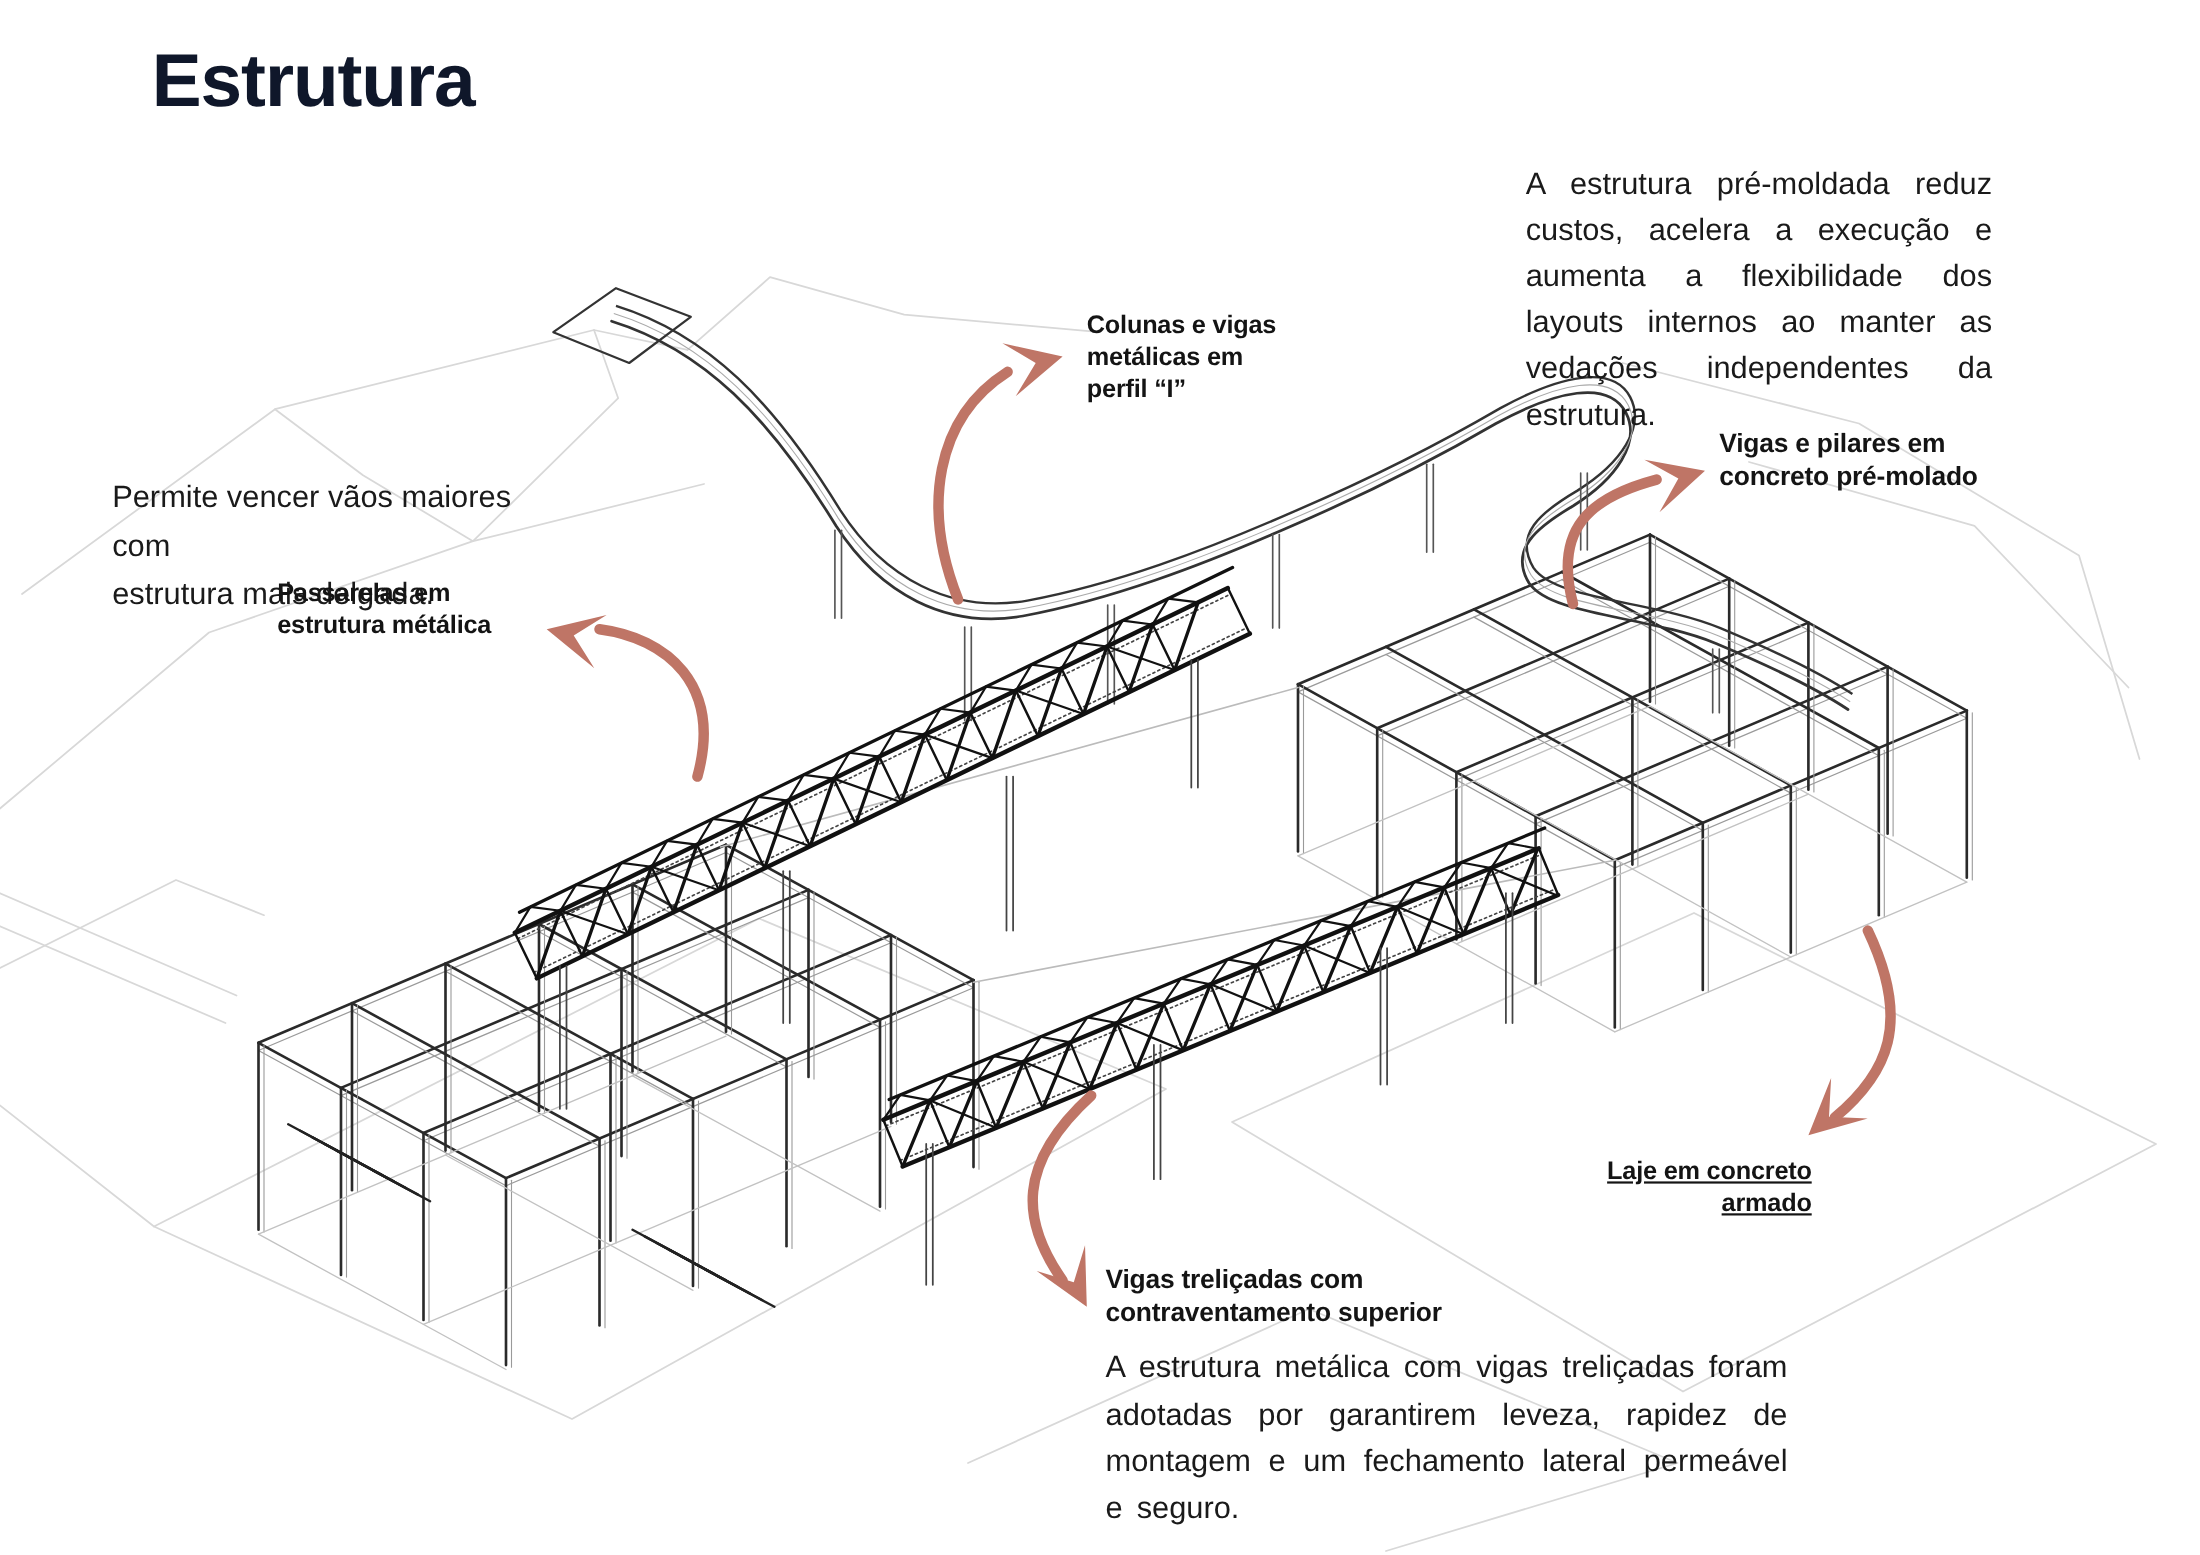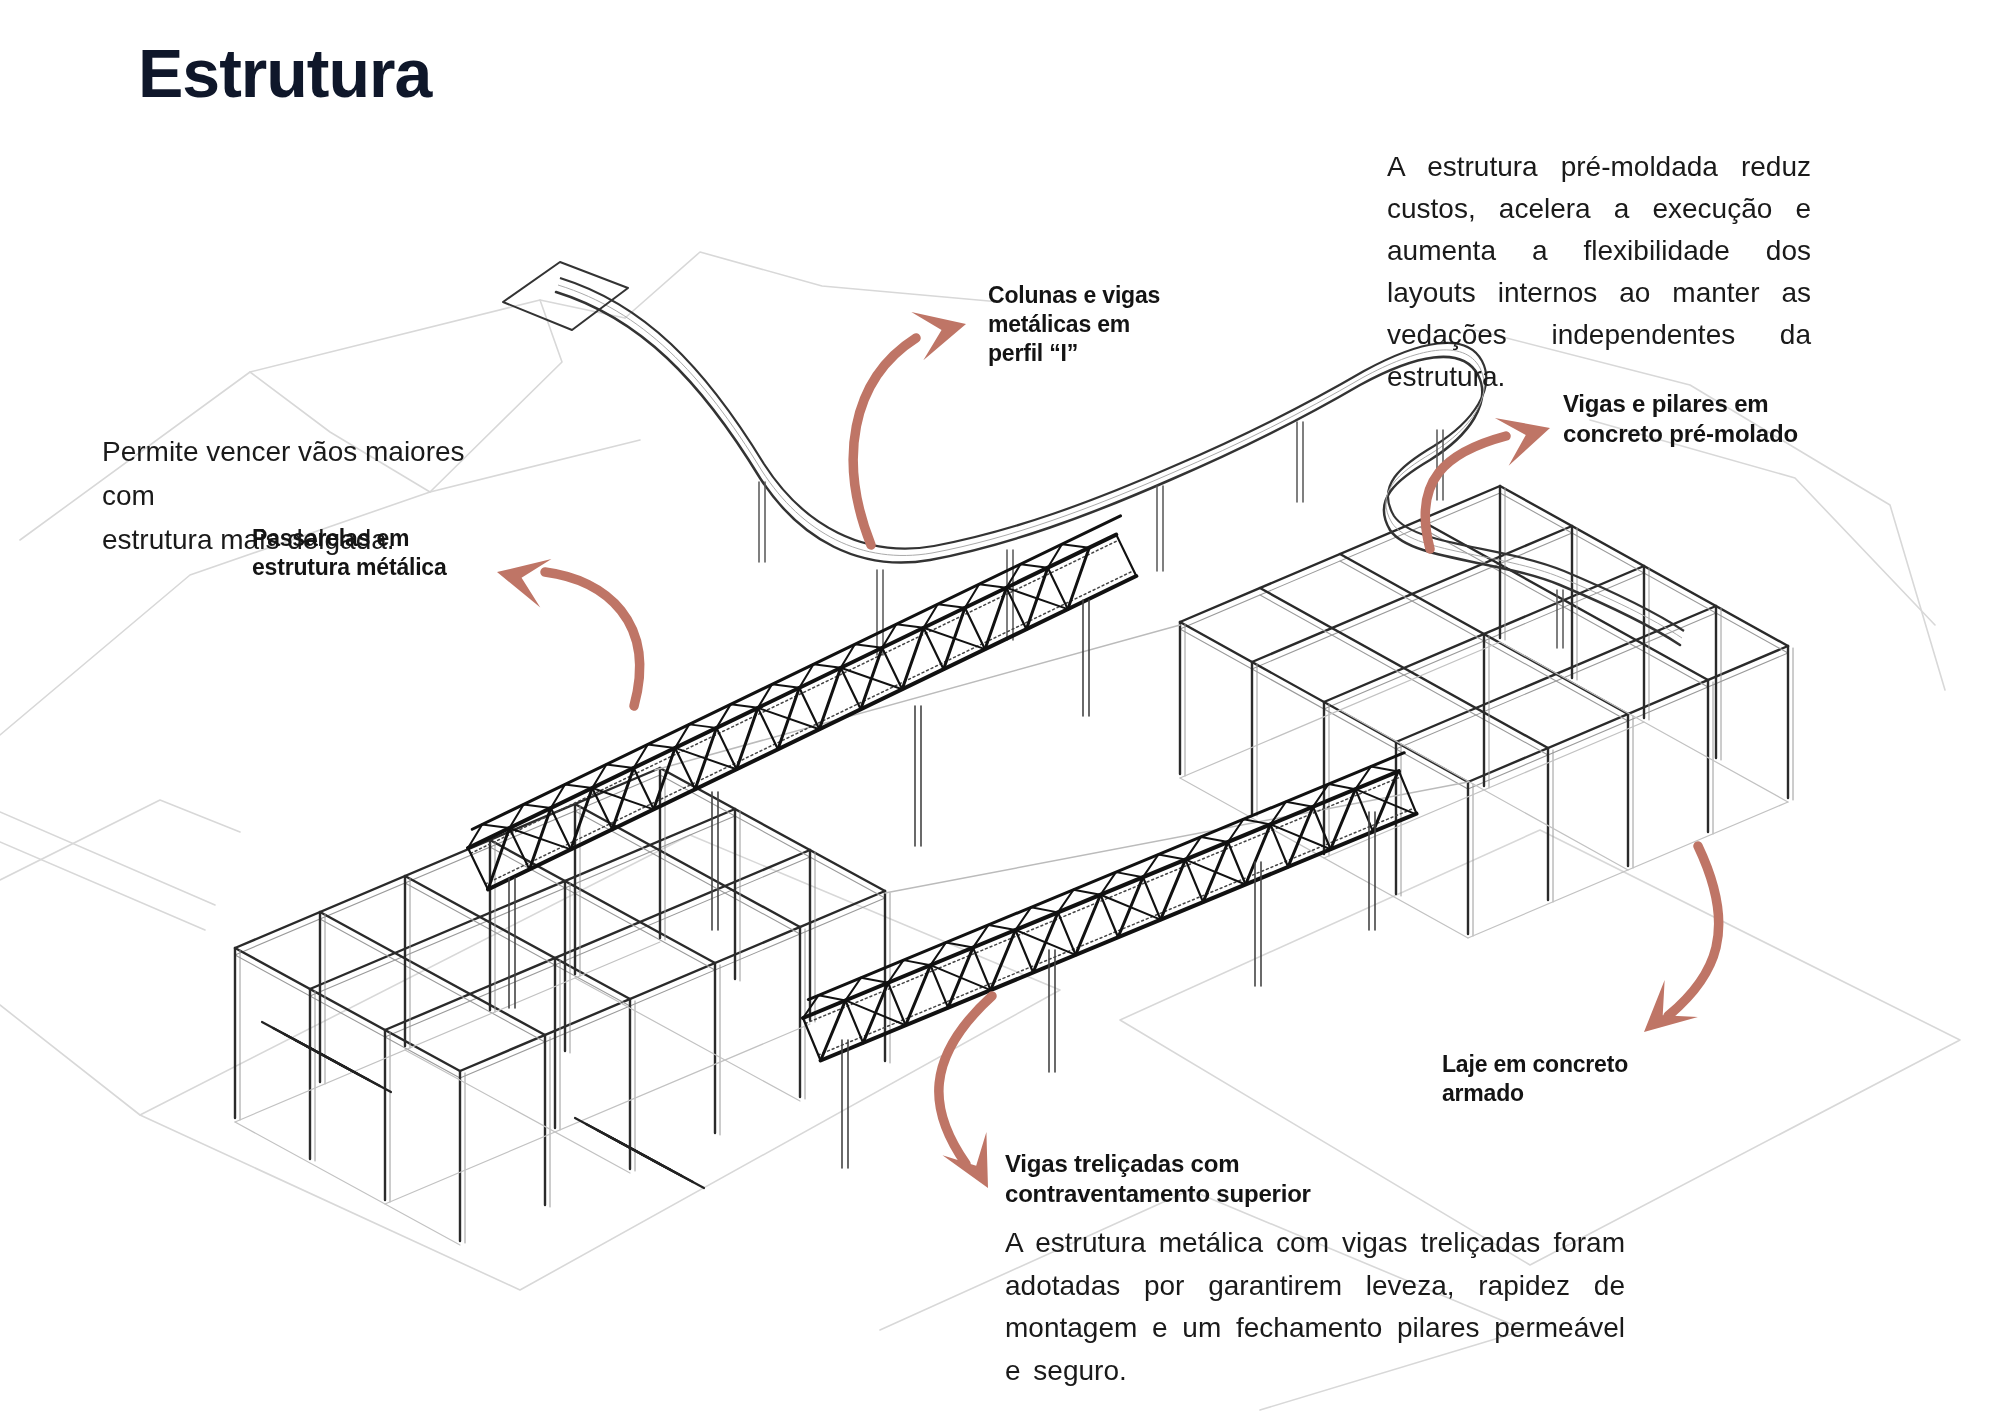--- a/index.html
+++ b/index.html
@@ -17,21 +17,21 @@
     left:1387px;top:146px;width:424px;font-size:28px;line-height:1.5;
     text-align:justify;word-spacing:2px;
   }
   .lbl{font-weight:700;color:#141414;letter-spacing:-0.2px;}
   .lbl-colunas{left:988px;top:281px;font-size:23px;line-height:1.27;}
   .lbl-vigas-pilares{left:1563px;top:389px;font-size:24px;line-height:1.25;}
   .note-permite{
     left:102px;top:430px;width:390px;font-size:28px;line-height:1.57;
   }
   .lbl-passarelas{left:252px;top:524px;width:246px;font-size:23px;line-height:1.27;}
-  .lbl-laje{left:1442px;top:1050px;width:205px;font-size:23px;line-height:1.27;text-align:left;}
+  .lbl-laje{left:1442px;top:1050px;width:205px;font-size:23px;line-height:1.27;text-align:right;text-decoration:underline;}
   .lbl-trelicadas{left:1005px;top:1149px;font-size:24px;line-height:1.27;}
   .body-trelicadas{
     left:1005px;top:1222px;width:620px;font-size:28px;line-height:1.52;
     text-align:justify;word-spacing:5px;
   }
 </style>
 </head>
 <body>
 
 <div id="stage">
@@ -414,14 +414,14 @@
 
   <div class="txt lbl lbl-passarelas">Passarelas em
 estrutura métálica</div>
 
   <div class="txt lbl lbl-laje">Laje em concreto
 armado</div>
 
   <div class="txt lbl lbl-trelicadas">Vigas treliçadas com
 contraventamento superior</div>
 
-  <div class="txt body-trelicadas">A estrutura metálica com vigas treliçadas foram adotadas por garantirem leveza, rapidez de montagem e um fechamento pilares permeável e seguro.</div>
+  <div class="txt body-trelicadas">A estrutura metálica com vigas treliçadas foram adotadas por garantirem leveza, rapidez de montagem e um fechamento lateral permeável e seguro.</div>
 </div>
 
 </body></html>

